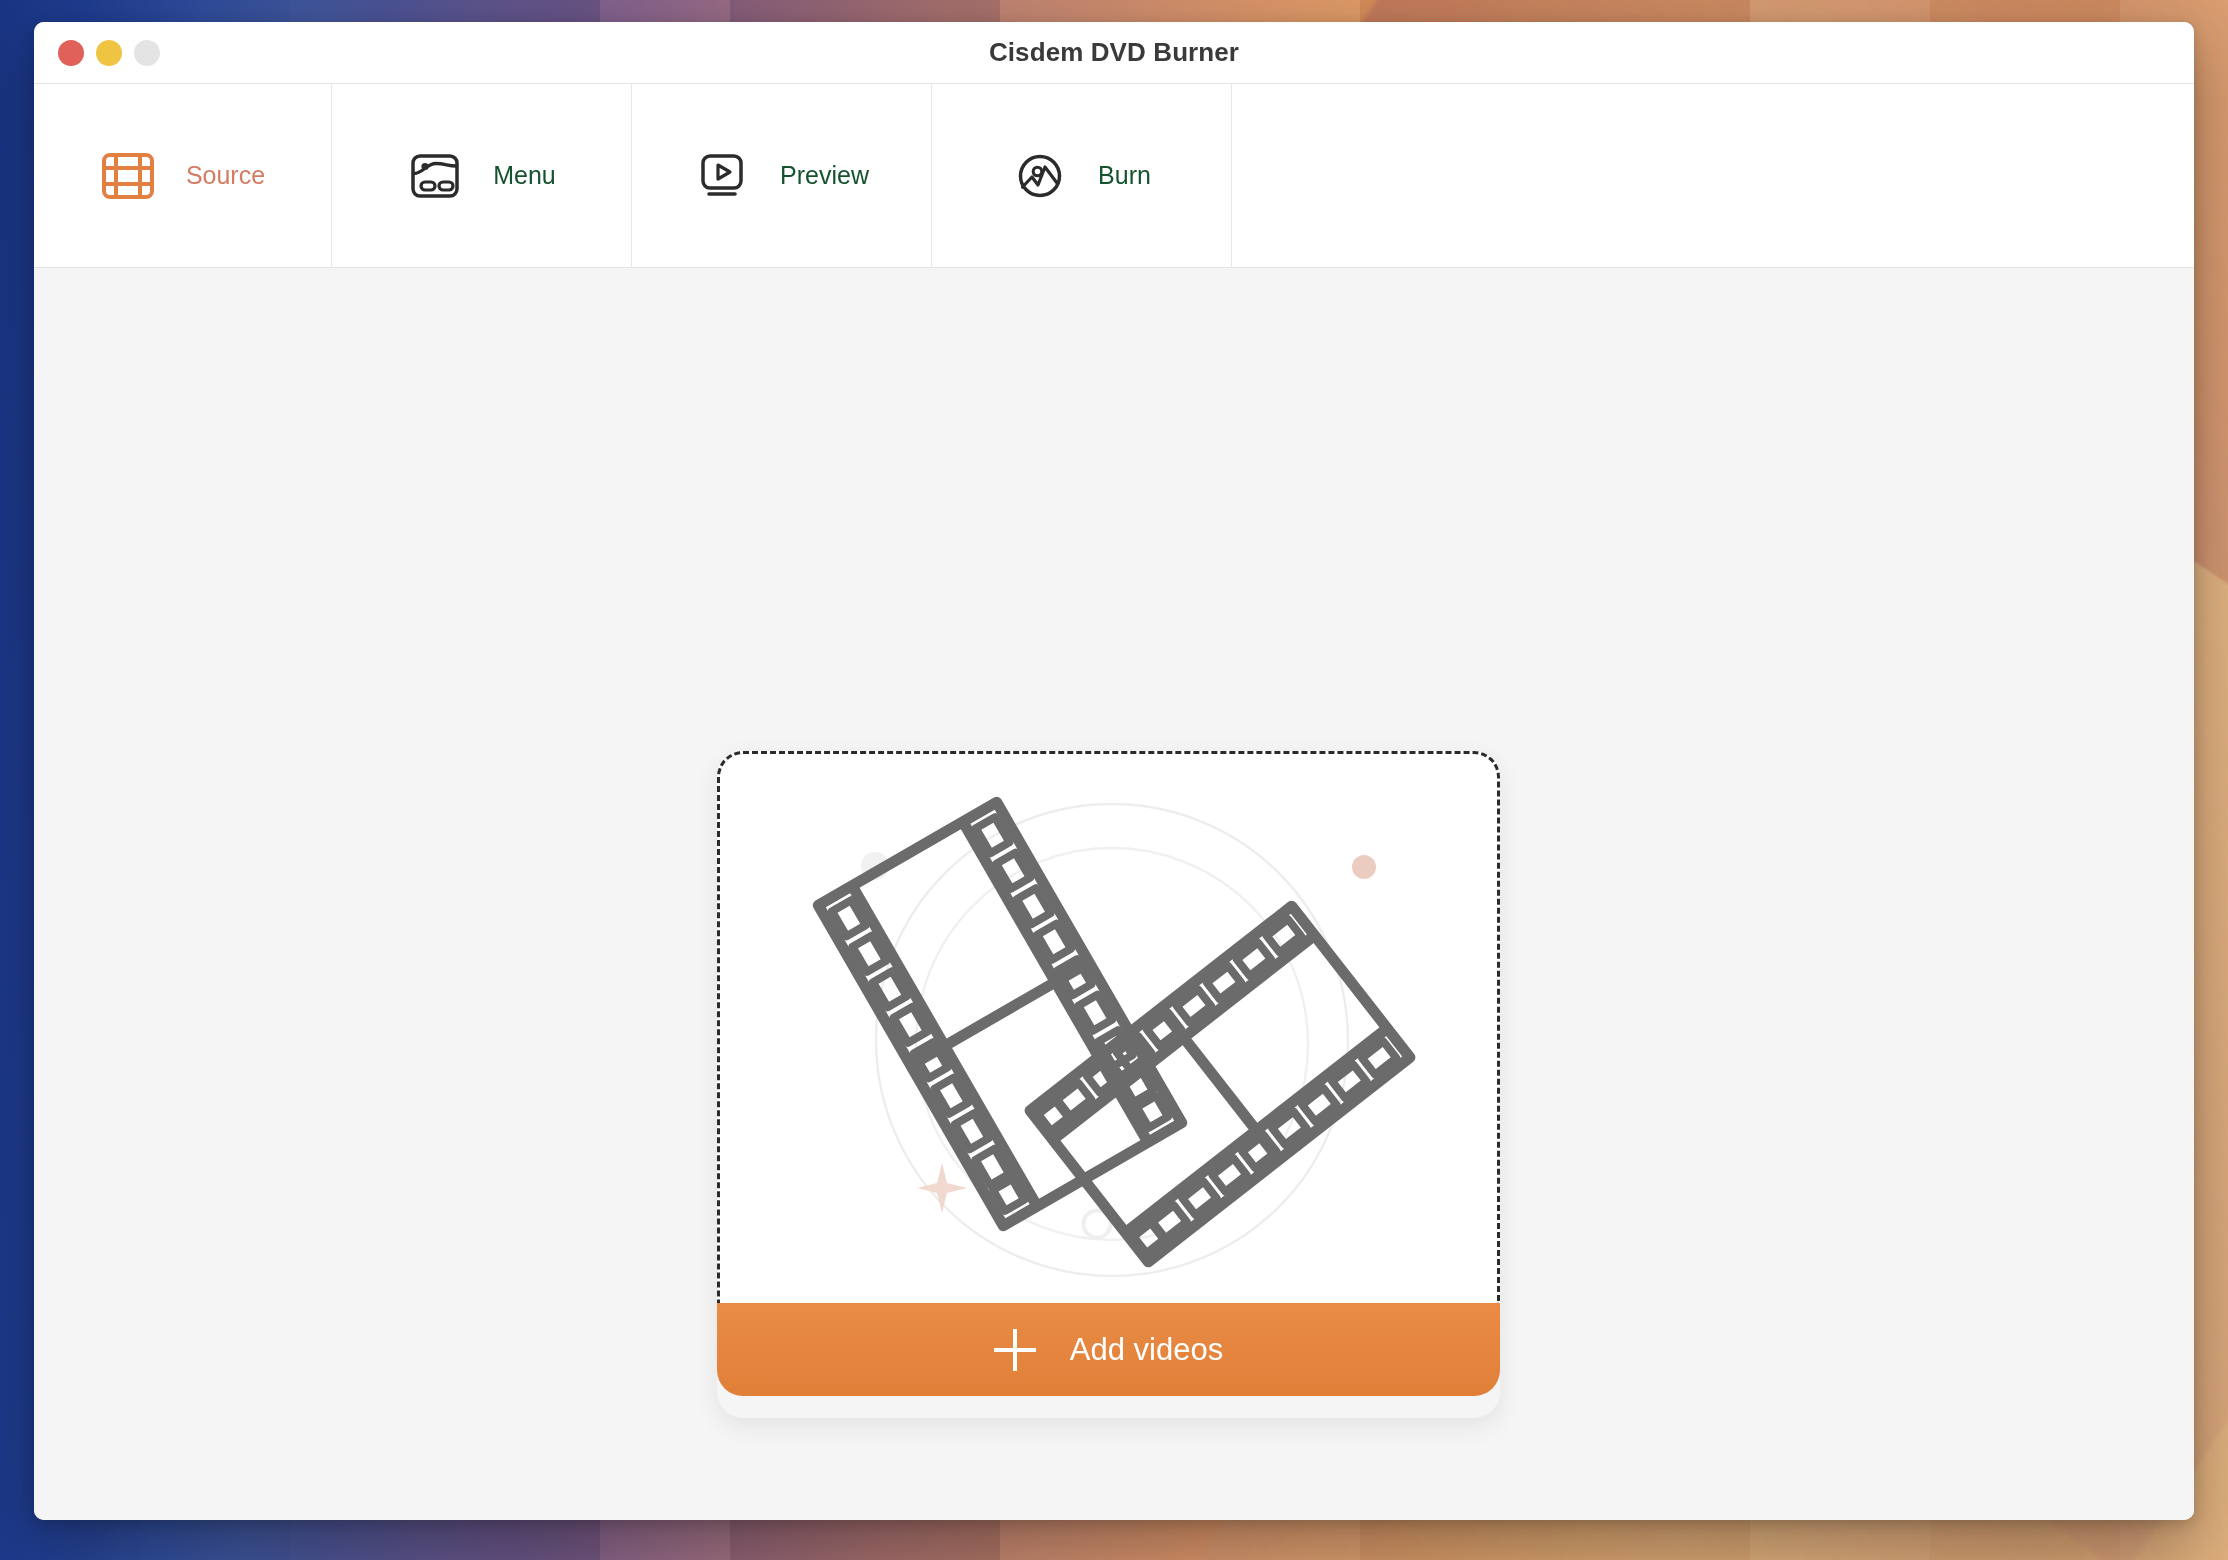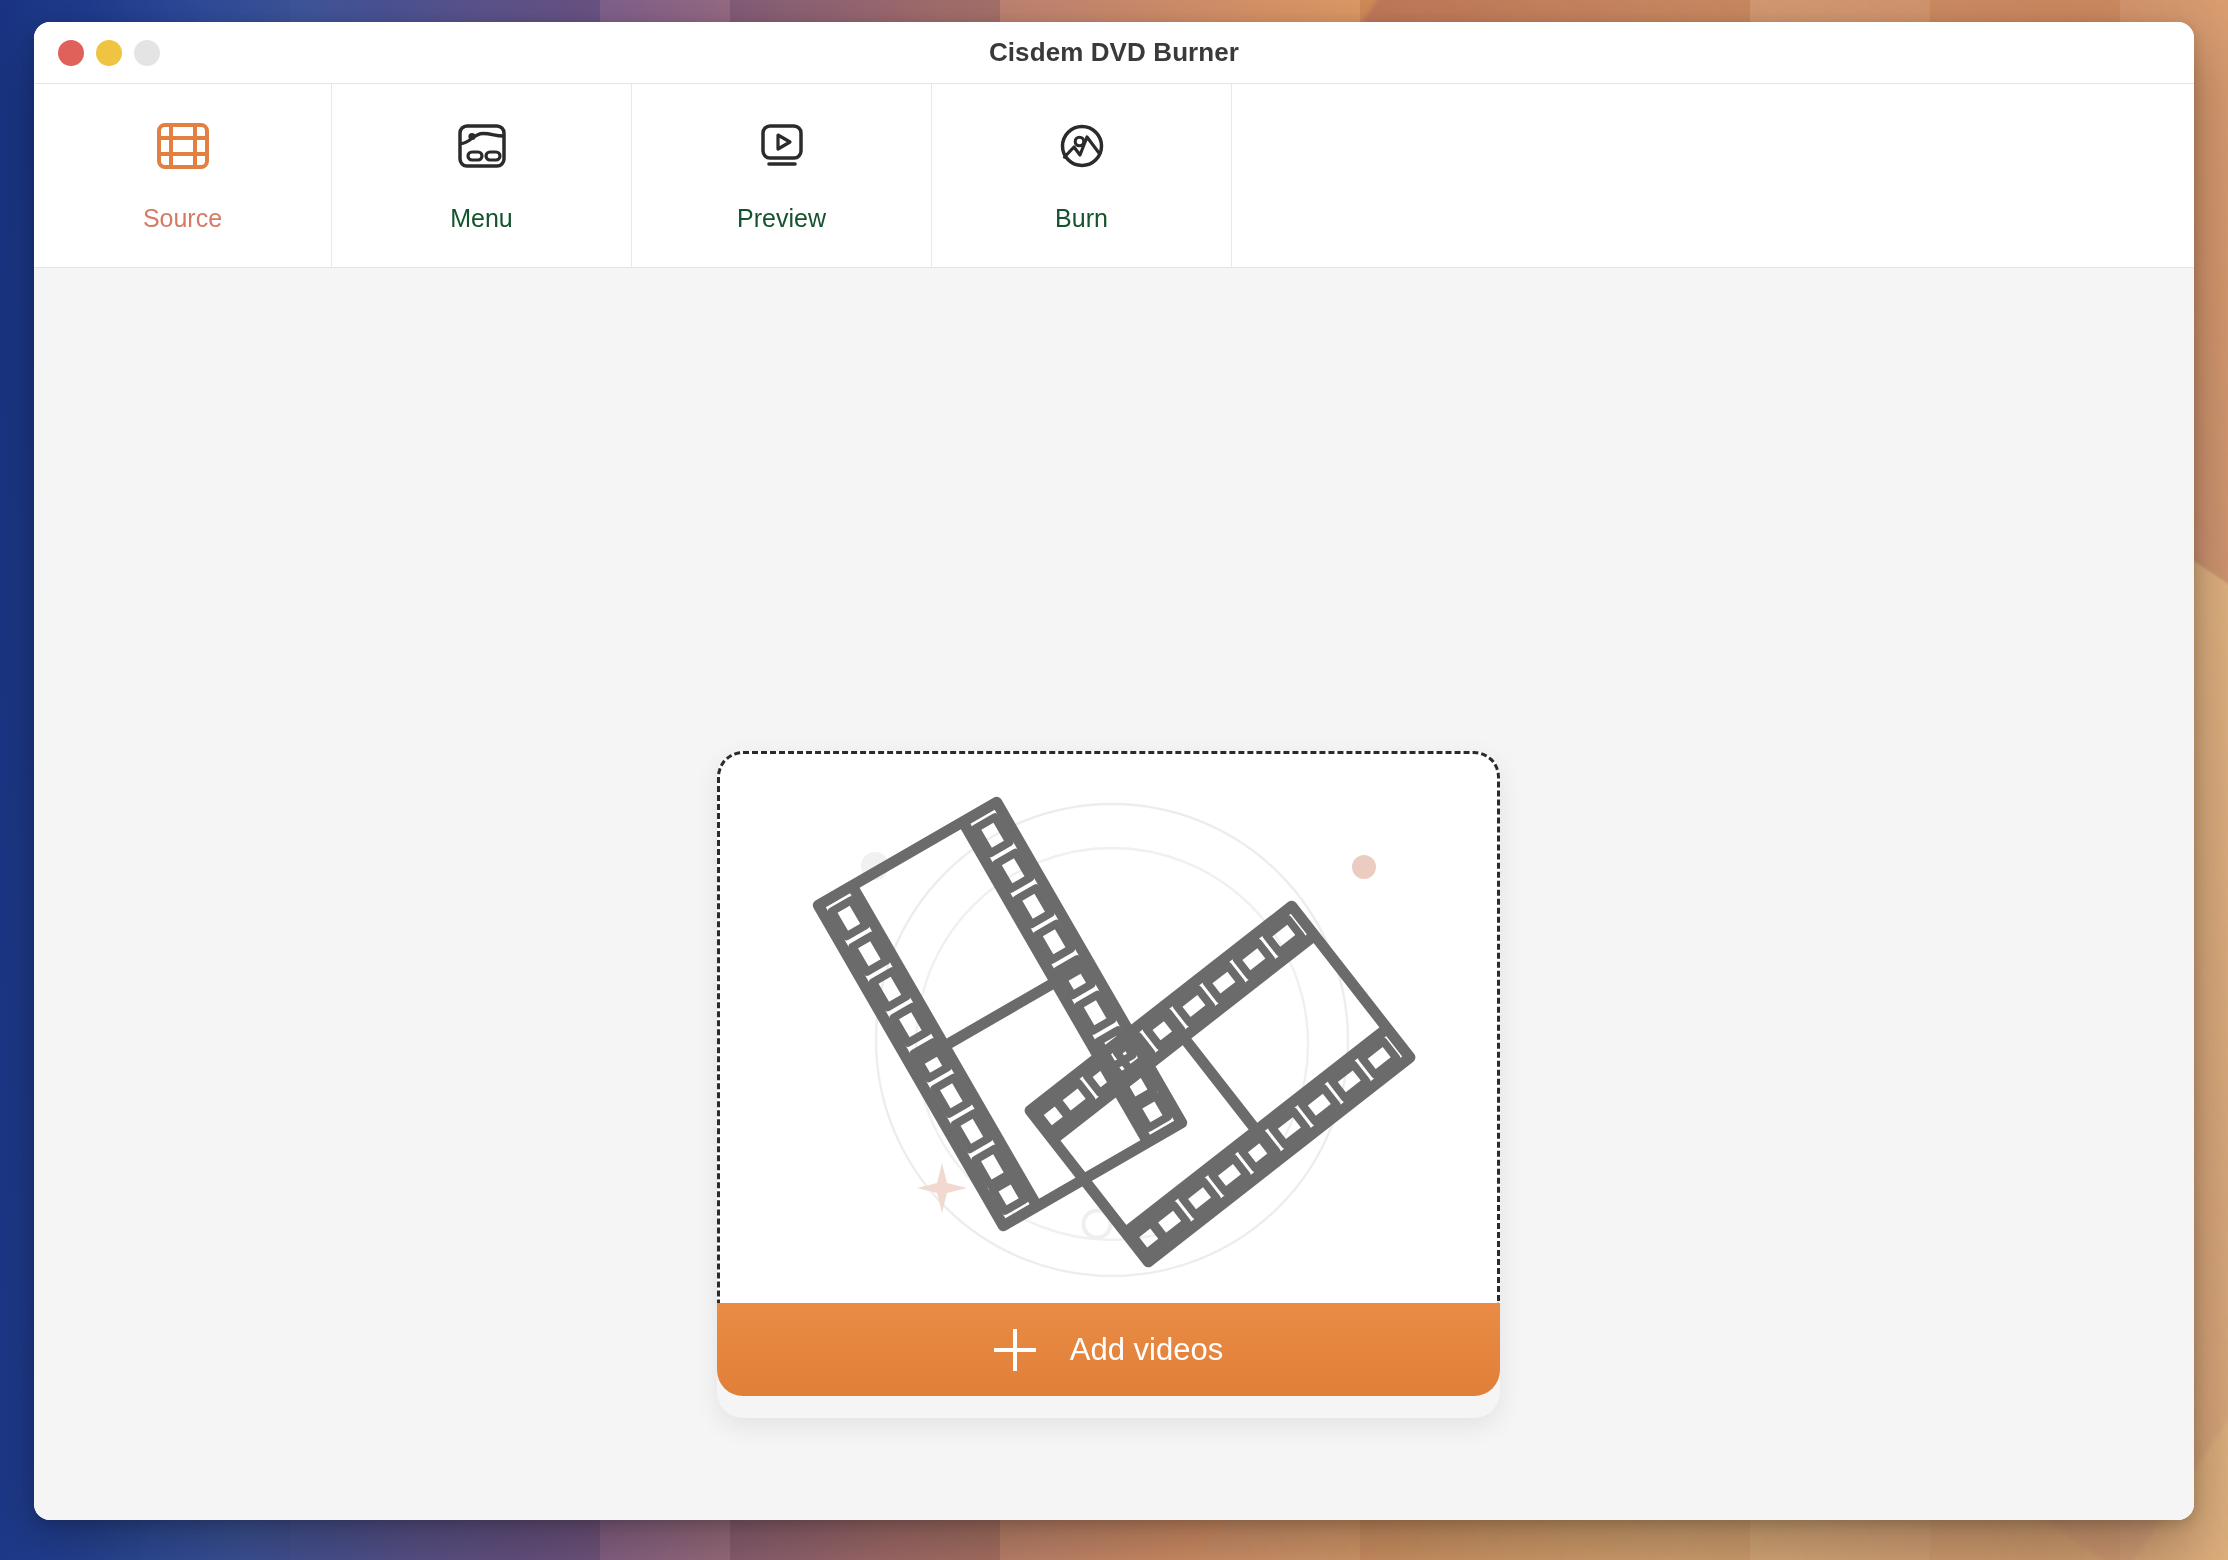--- a/index.html
+++ b/index.html
@@ -75,21 +75,21 @@
   .band.b5 { left: 1930px; width: 190px;  background: linear-gradient(180deg,#dfb27a,#d9aa76); }
 
   
   .window {
     position: absolute;
     left: 34px;
     top: 22px;
     width: 2160px;
     height: 1498px;
     background: #f5f5f5;
-    border-radius: 16px;
+    border-radius: 10px;
     box-shadow: 0 26px 62px rgba(0,0,0,.30), 0 4px 14px rgba(0,0,0,.16);
     overflow: hidden;
     display: flex;
     flex-direction: column;
   }
 
   
   .titlebar {
     position: relative;
     height: 62px;
@@ -129,21 +129,21 @@
     flex: 0 0 184px;
     background: #ffffff;
     border-bottom: 1px solid #e4e4e4;
     display: flex;
     align-items: stretch;
   }
   .tool {
     width: 300px;
     border-right: 1px solid #e8e8e8;
     display: flex;
-    flex-direction: column;
+    flex-direction: row;
     align-items: center;
     justify-content: center;
     gap: 30px;
     cursor: default;
   }
   .tool:first-child { width: 298px; }
   .tool .ticon {
     width: 56px; height: 56px;
     display: flex; align-items: center; justify-content: center;
   }

